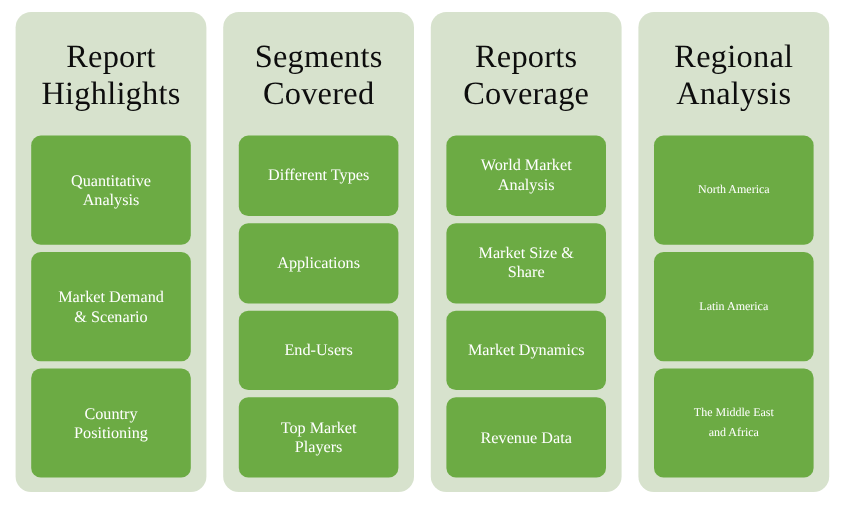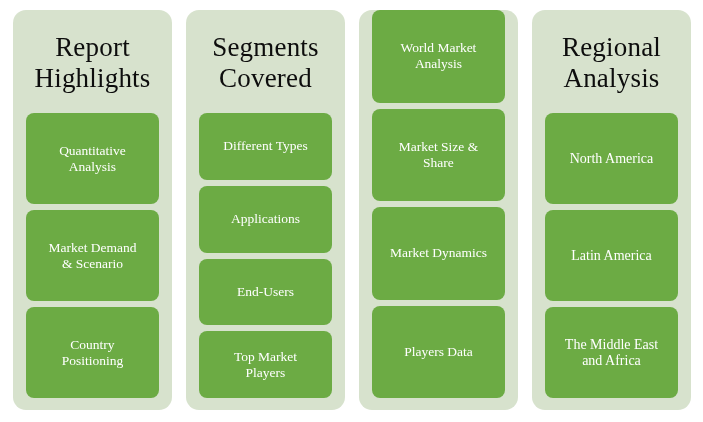--- a/index.html
+++ b/index.html
@@ -77,21 +77,21 @@
     text-align: center;
     font-size: 13.5px;
     line-height: 16px;
     flex: 1 1 0;
     min-height: 0;
     padding: 2px 5px;
     box-sizing: border-box;
     white-space: pre-line;
   }
   .panel.five .item-box {
-    font-size: 14px;
+    font-size: 10px;
     line-height: 15.5px;
   }
 </style>
 </head>
 <body>
 
 <div id="infographic">
 
   <div class="panel">
     <div class="panel-title">
@@ -116,27 +116,31 @@
     <div class="items">
       <div class="item-box">Different Types</div>
       <div class="item-box">Applications</div>
       <div class="item-box">End-Users</div>
       <div class="item-box">Top Market
 Players</div>
     </div>
   </div>
 
   <div class="panel">
+    <div class="panel-title">
+      <span>Reports
+Coverage</span>
+    </div>
     <div class="items">
       <div class="item-box">World Market
 Analysis</div>
       <div class="item-box">Market Size &amp;
 Share</div>
       <div class="item-box">Market Dynamics</div>
-      <div class="item-box">Players Data</div>
+      <div class="item-box">Revenue Data</div>
     </div>
   </div>
 
   <div class="panel five">
     <div class="panel-title">
       <span>Regional
 Analysis</span>
     </div>
     <div class="items">
       <div class="item-box">North America</div>

